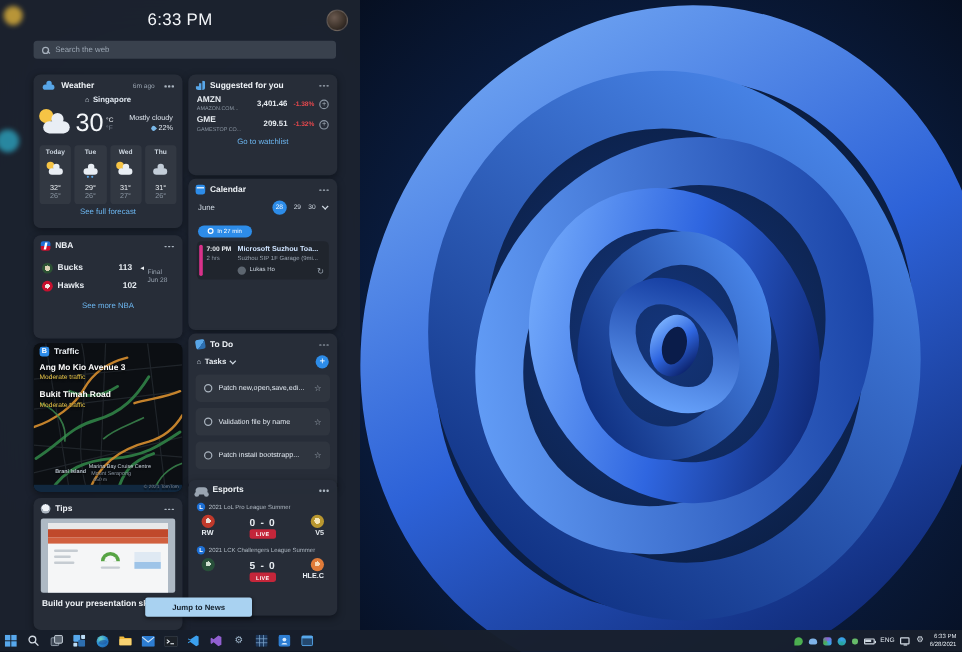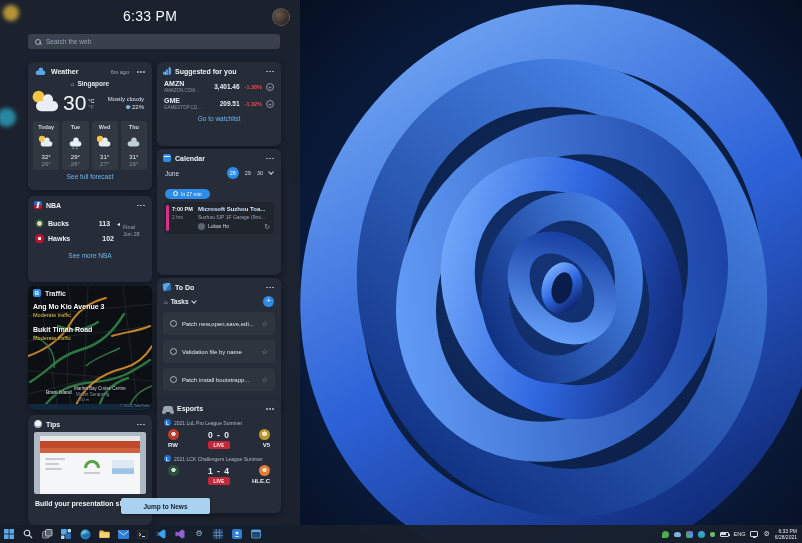--- a/index.html
+++ b/index.html
@@ -552,21 +552,21 @@
         <span class="tm r">V5</span>
       </div>
     </div>
     <div class="match">
       <div class="lg-row">
         <span class="lbadge">L</span>
         <span class="lg-name">2021 LCK Challengers League Summer</span>
       </div>
       <div class="sc-row">
         <span class="elogo gen"></span>
-        <span class="score">1 - 4</span>
+        <span class="score">5 - 0</span>
         <span class="elogo hle"></span>
       </div>
       <div class="nm-row">
         <span class="tm"></span>
         <span class="live">LIVE</span>
         <span class="tm r">HLE.C</span>
       </div>
     </div>
   </section>
 

